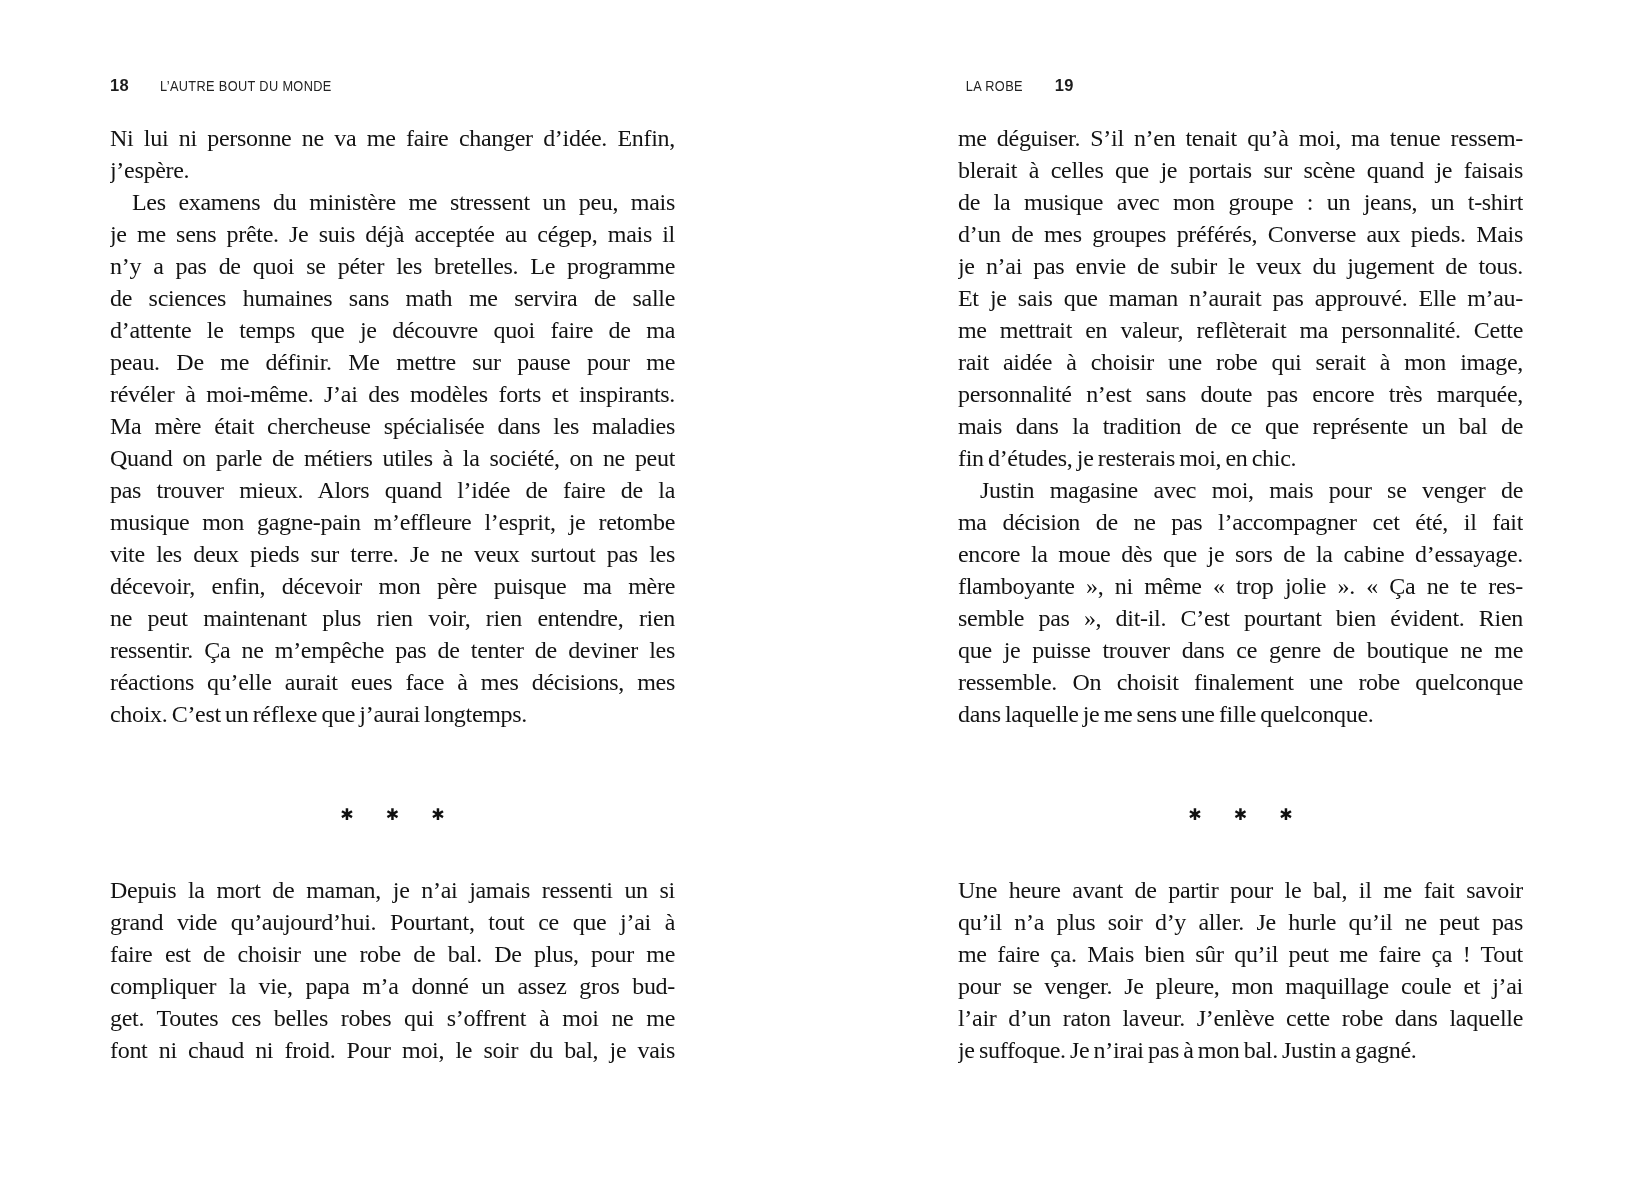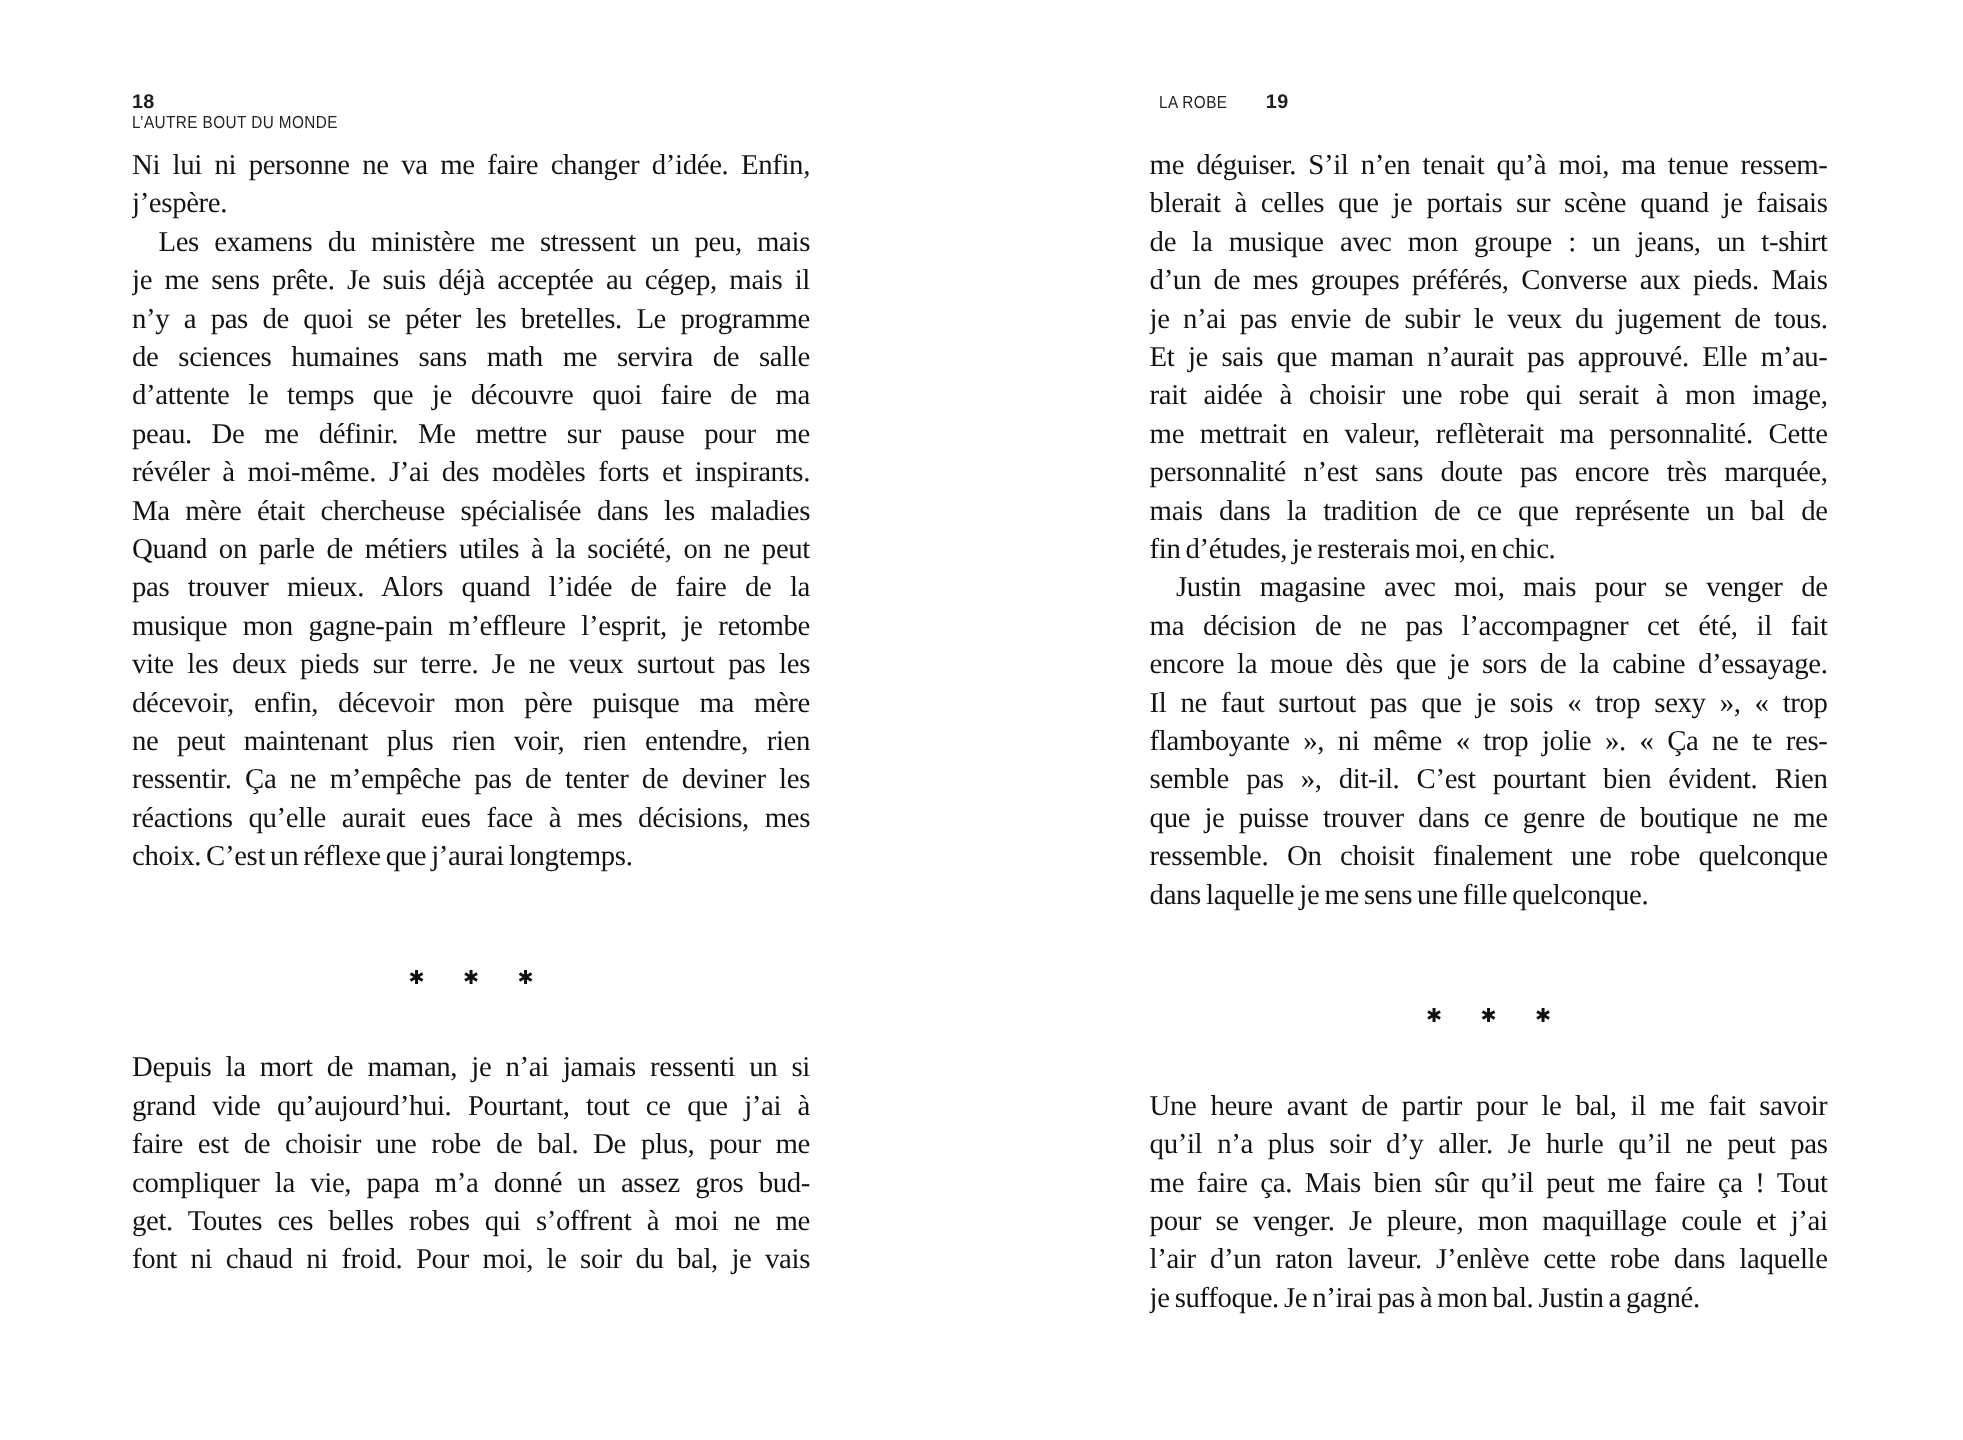--- a/index.html
+++ b/index.html
@@ -24,21 +24,21 @@
   .page.left  { left: 110px; }
   .page.right { left: 958px; }
 
   .running-header {
     display: flex;
     align-items: baseline;
     height: 19px;
     font-family: "Liberation Sans", sans-serif;
     color: #1d1d1d;
   }
-  .page.left  .running-header { justify-content: flex-start; flex-direction: column; }
+  .page.left  .running-header { justify-content: flex-start; }
   .page.right .running-header { }
   .folio {
     font-size: 16.5px;
     font-weight: bold;
     letter-spacing: 0.3px;
   }
   .page.left  .folio { margin-right: 31px; }
   .page.right .folio { margin-left: 32px; }
   .head-title {
     font-size: 14.5px;
@@ -123,29 +123,28 @@
     <span class="head-title">LA ROBE</span>
     <span class="folio">19</span>
   </header>
   <div class="page-body">
       <div class="line">me déguiser. S’il n’en tenait qu’à moi, ma tenue ressem-</div>
       <div class="line">blerait à celles que je portais sur scène quand je faisais</div>
       <div class="line">de la musique avec mon groupe&nbsp;: un jeans, un t-shirt</div>
       <div class="line">d’un de mes groupes préférés, Converse aux pieds. Mais</div>
       <div class="line">je n’ai pas envie de subir le veux du jugement de tous.</div>
       <div class="line">Et je sais que maman n’aurait pas approuvé. Elle m’au-</div>
+      <div class="line">me mettrait en valeur, reflèterait ma personnalité. Cette</div>
       <div class="line">rait aidée à choisir une robe qui serait à mon image,</div>
-      <div class="line">me mettrait en valeur, reflèterait ma personnalité. Cette</div>
       <div class="line">personnalité n’est sans doute pas encore très marquée,</div>
       <div class="line">mais dans la tradition de ce que représente un bal de</div>
       <div class="line flush">fin d’études, je resterais moi, en chic.</div>
       <div class="line indent">Justin magasine avec moi, mais pour se venger de</div>
       <div class="line">ma décision de ne pas l’accompagner cet été, il fait</div>
       <div class="line">encore la moue dès que je sors de la cabine d’essayage.</div>
-      <div class="line">Il ne faut surtout pas que je sois «&nbsp;trop sexy&nbsp;», «&nbsp;trop</div>
       <div class="line">flamboyante&nbsp;», ni même «&nbsp;trop jolie&nbsp;». «&nbsp;Ça ne te res-</div>
       <div class="line">semble pas&nbsp;», dit-il. C’est pourtant bien évident. Rien</div>
       <div class="line">que je puisse trouver dans ce genre de boutique ne me</div>
       <div class="line">ressemble. On choisit finalement une robe quelconque</div>
       <div class="line flush">dans laquelle je me sens une fille quelconque.</div>
       <div class="separator">✱ ✱ ✱</div>
       <div class="line">Une heure avant de partir pour le bal, il me fait savoir</div>
       <div class="line">qu’il n’a plus soir d’y aller. Je hurle qu’il ne peut pas</div>
       <div class="line">me faire ça. Mais bien sûr qu’il peut me faire ça&nbsp;! Tout</div>
       <div class="line">pour se venger. Je pleure, mon maquillage coule et j’ai</div>

